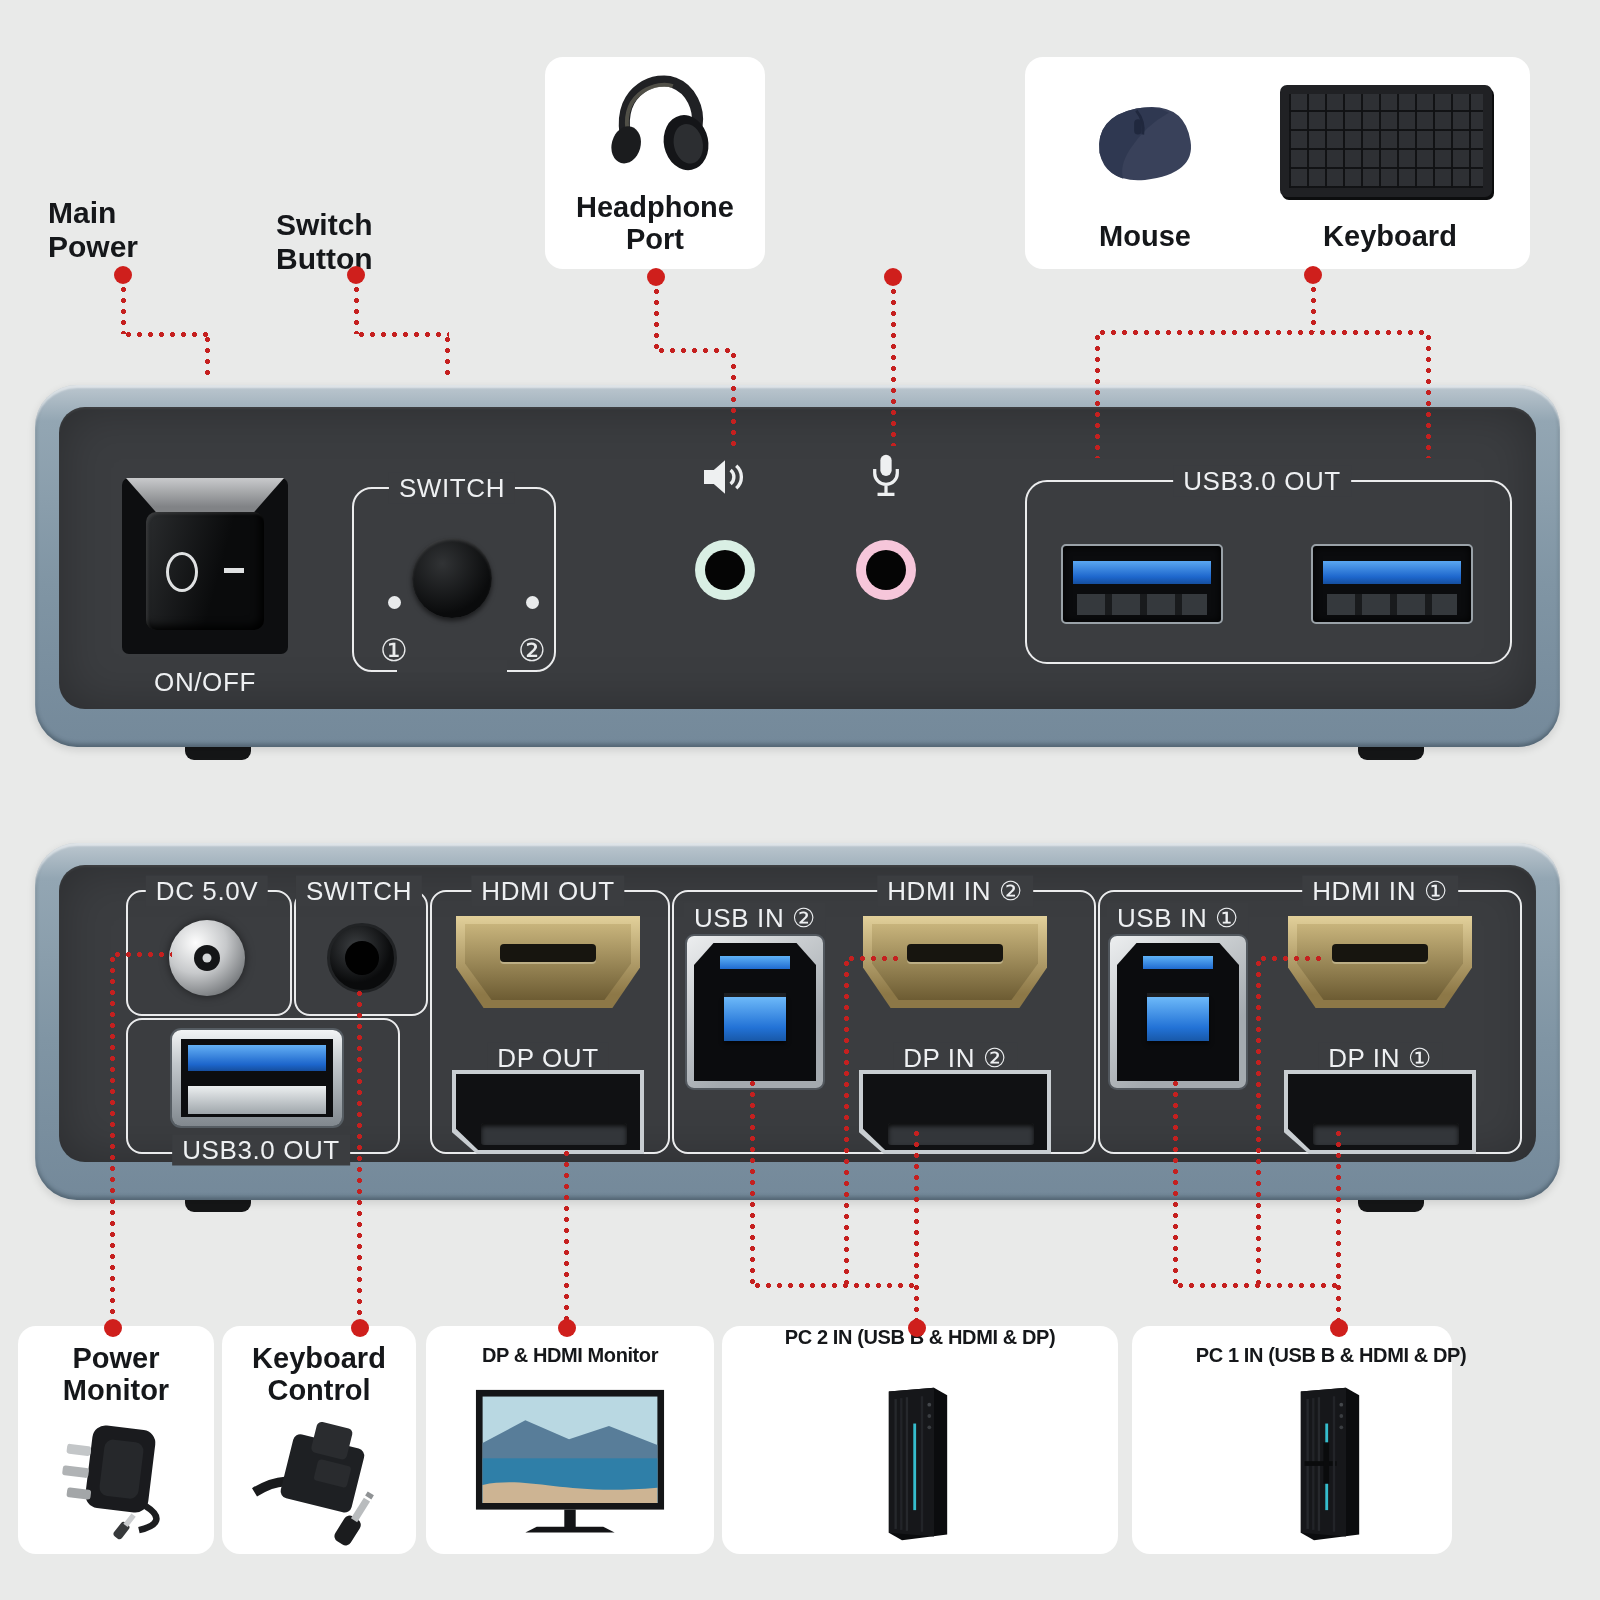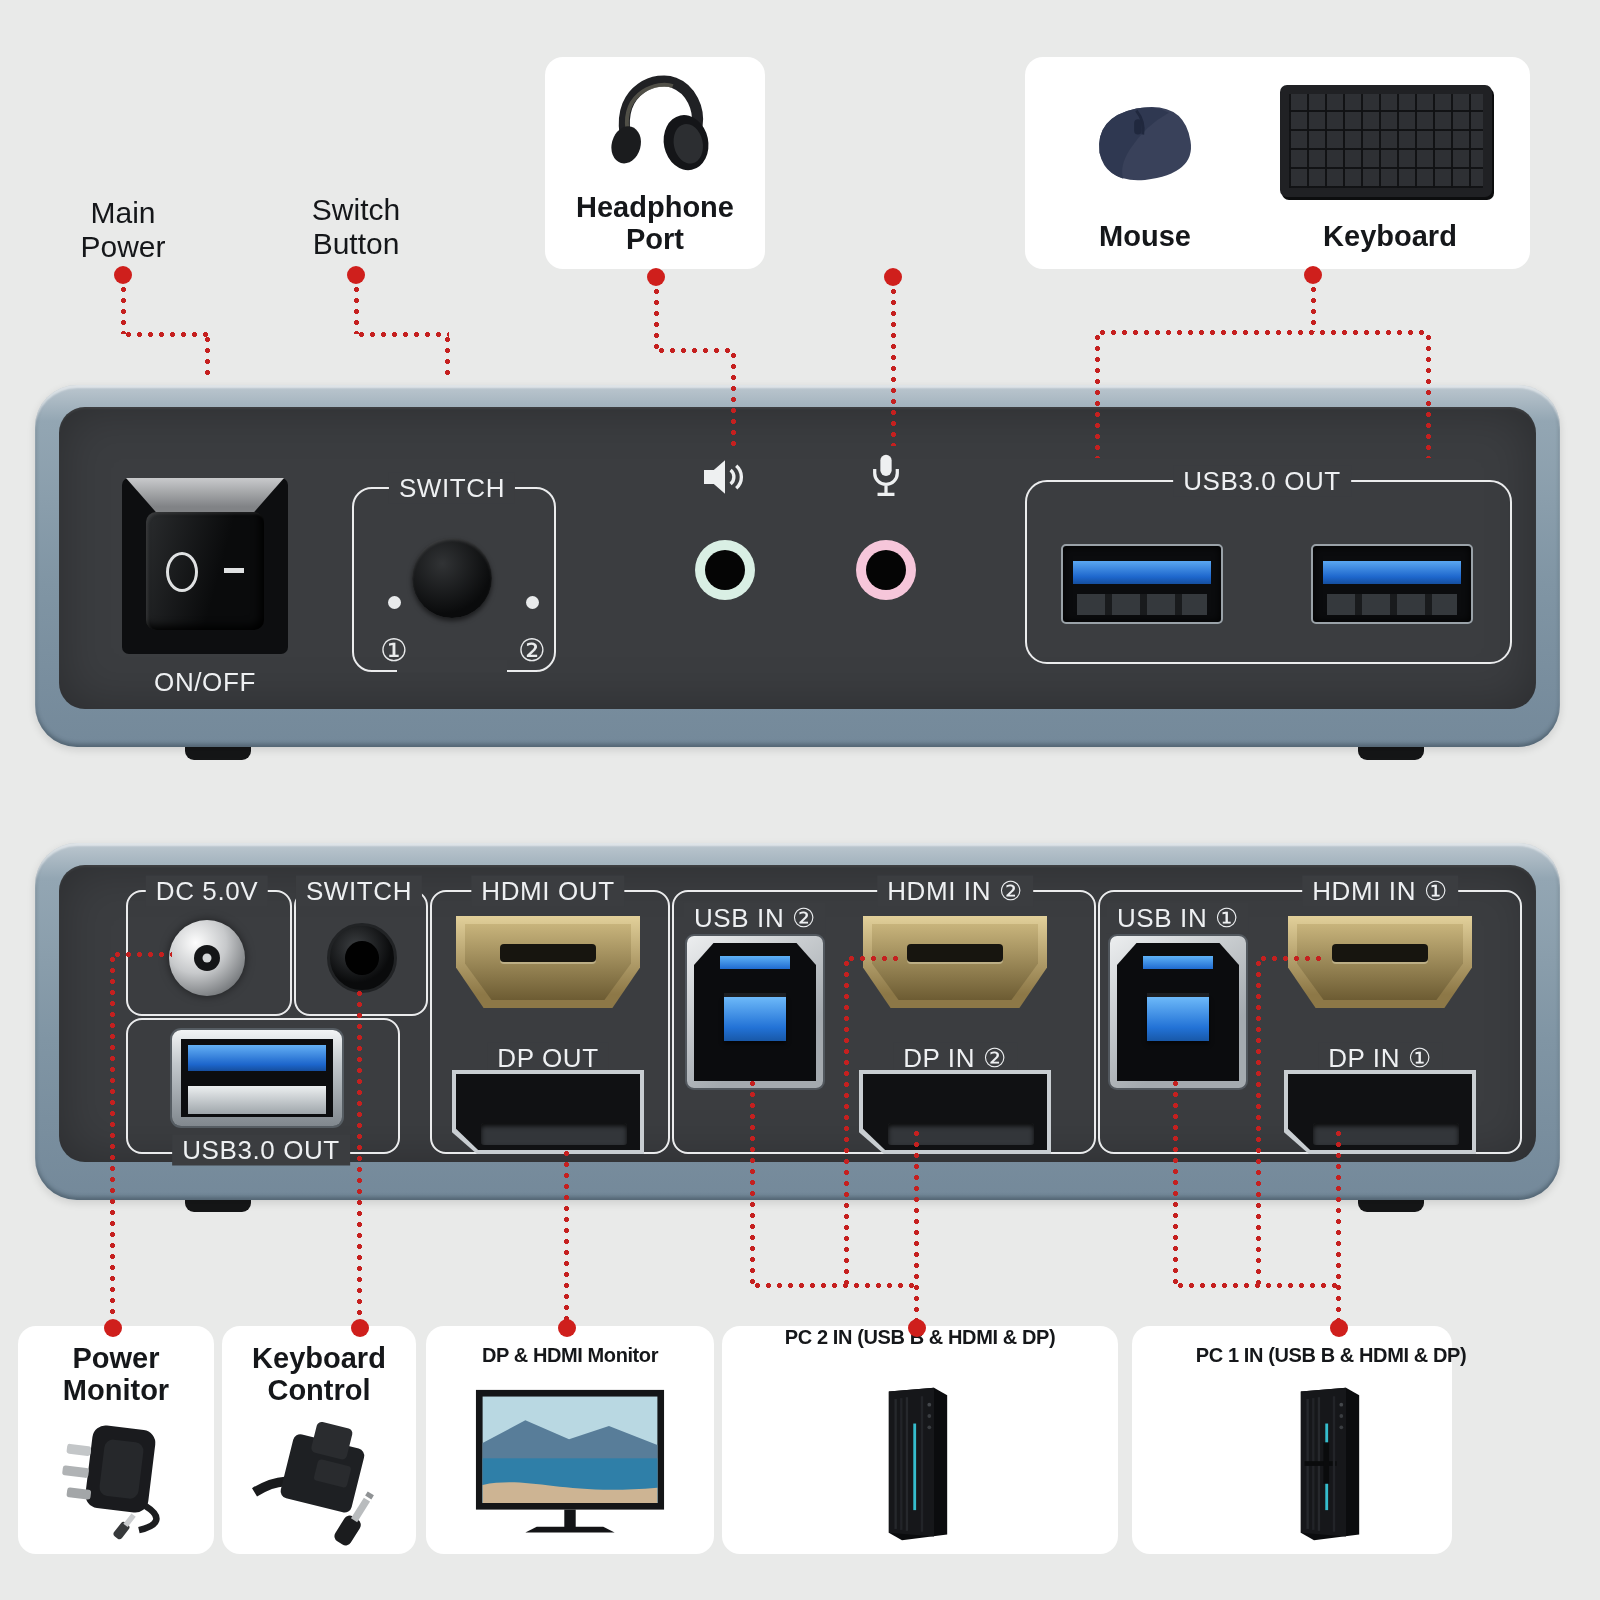--- a/index.html
+++ b/index.html
@@ -1,21 +1,21 @@
 <!DOCTYPE html>
 <html><head>
 <meta charset="utf-8">
 <style>
   html,body{margin:0;padding:0;background:#e9eae9;}
   #stage{position:relative;width:1600px;height:1600px;background:#e9eae9;overflow:hidden;
          font-family:"Liberation Sans",sans-serif;}
 
   
-  .anno{position:absolute;transform:translateX(-50%);text-align:center;color:#15171a;
-        font-weight:400;font-size:30px;line-height:1.13;}
+  .anno{position:absolute;transform:translateX(-50%);color:#15171a;
+        font-weight:700;font-size:30px;line-height:1.13;}
   .card{position:absolute;background:#ffffff;border-radius:18px;}
   .card-label{position:absolute;transform:translateX(-50%);text-align:center;color:#15171a;
               font-weight:700;font-size:29px;line-height:1.12;}
   .card-label.small{font-size:20px;letter-spacing:-0.4px;white-space:nowrap;}
 
   
   .v{position:absolute;width:7px;z-index:40;background-image:radial-gradient(circle 2.8px at 3.5px 5.5px,#c5201f 97%,transparent);background-size:7px 11px;background-repeat:repeat-y;}
   .h{position:absolute;height:7px;z-index:40;background-image:radial-gradient(circle 2.8px at 5.5px 3.5px,#c5201f 97%,transparent);background-size:11px 7px;background-repeat:repeat-x;}
   .bigdot{position:absolute;width:18px;height:18px;border-radius:50%;background:#cf1f1c;z-index:41;transform:translate(-50%,-50%);}
 
@@ -97,21 +97,21 @@
            background-image:repeating-linear-gradient(90deg,rgba(16,17,19,.95) 0 2px,transparent 2px 18px),
                             repeating-linear-gradient(0deg,rgba(16,17,19,.95) 0 2px,transparent 2px 19px);}
   svg{display:block;}
 </style>
 </head>
 <body>
 
 <div id="stage">
 
   <div class="anno" style="left:123px;top:196px;width:150px;">Main Power</div>
-  <div class="anno" style="left:356px;top:193px;width:160px;">Switch Button</div>
+  <div class="anno" style="left:356px;top:208px;width:160px;">Switch Button</div>
 
   <div class="card" style="left:545px;top:57px;width:220px;height:212px;">
     <div style="position:absolute;left:30px;top:8px;width:160px;height:122px;">
       <svg viewBox="0 0 110 110" width="160" height="122">
         <path d="M28 62 C22 20 58 10 72 16 C88 22 95 40 93 54" fill="none" stroke="#202124" stroke-width="10" stroke-linecap="round"></path>
         <path d="M30 58 C26 24 58 14 71 19" fill="none" stroke="#5d5b50" stroke-width="3.5" opacity=".8"></path>
         <ellipse cx="29" cy="72" rx="13" ry="17" fill="#1b1c1e" transform="rotate(16 29 72)"></ellipse>
         <ellipse cx="83" cy="70" rx="20" ry="25" fill="#141518" transform="rotate(-12 83 70)"></ellipse>
         <ellipse cx="85" cy="71" rx="13" ry="18" fill="#2c2e31" transform="rotate(-12 85 71)"></ellipse>
       </svg>

